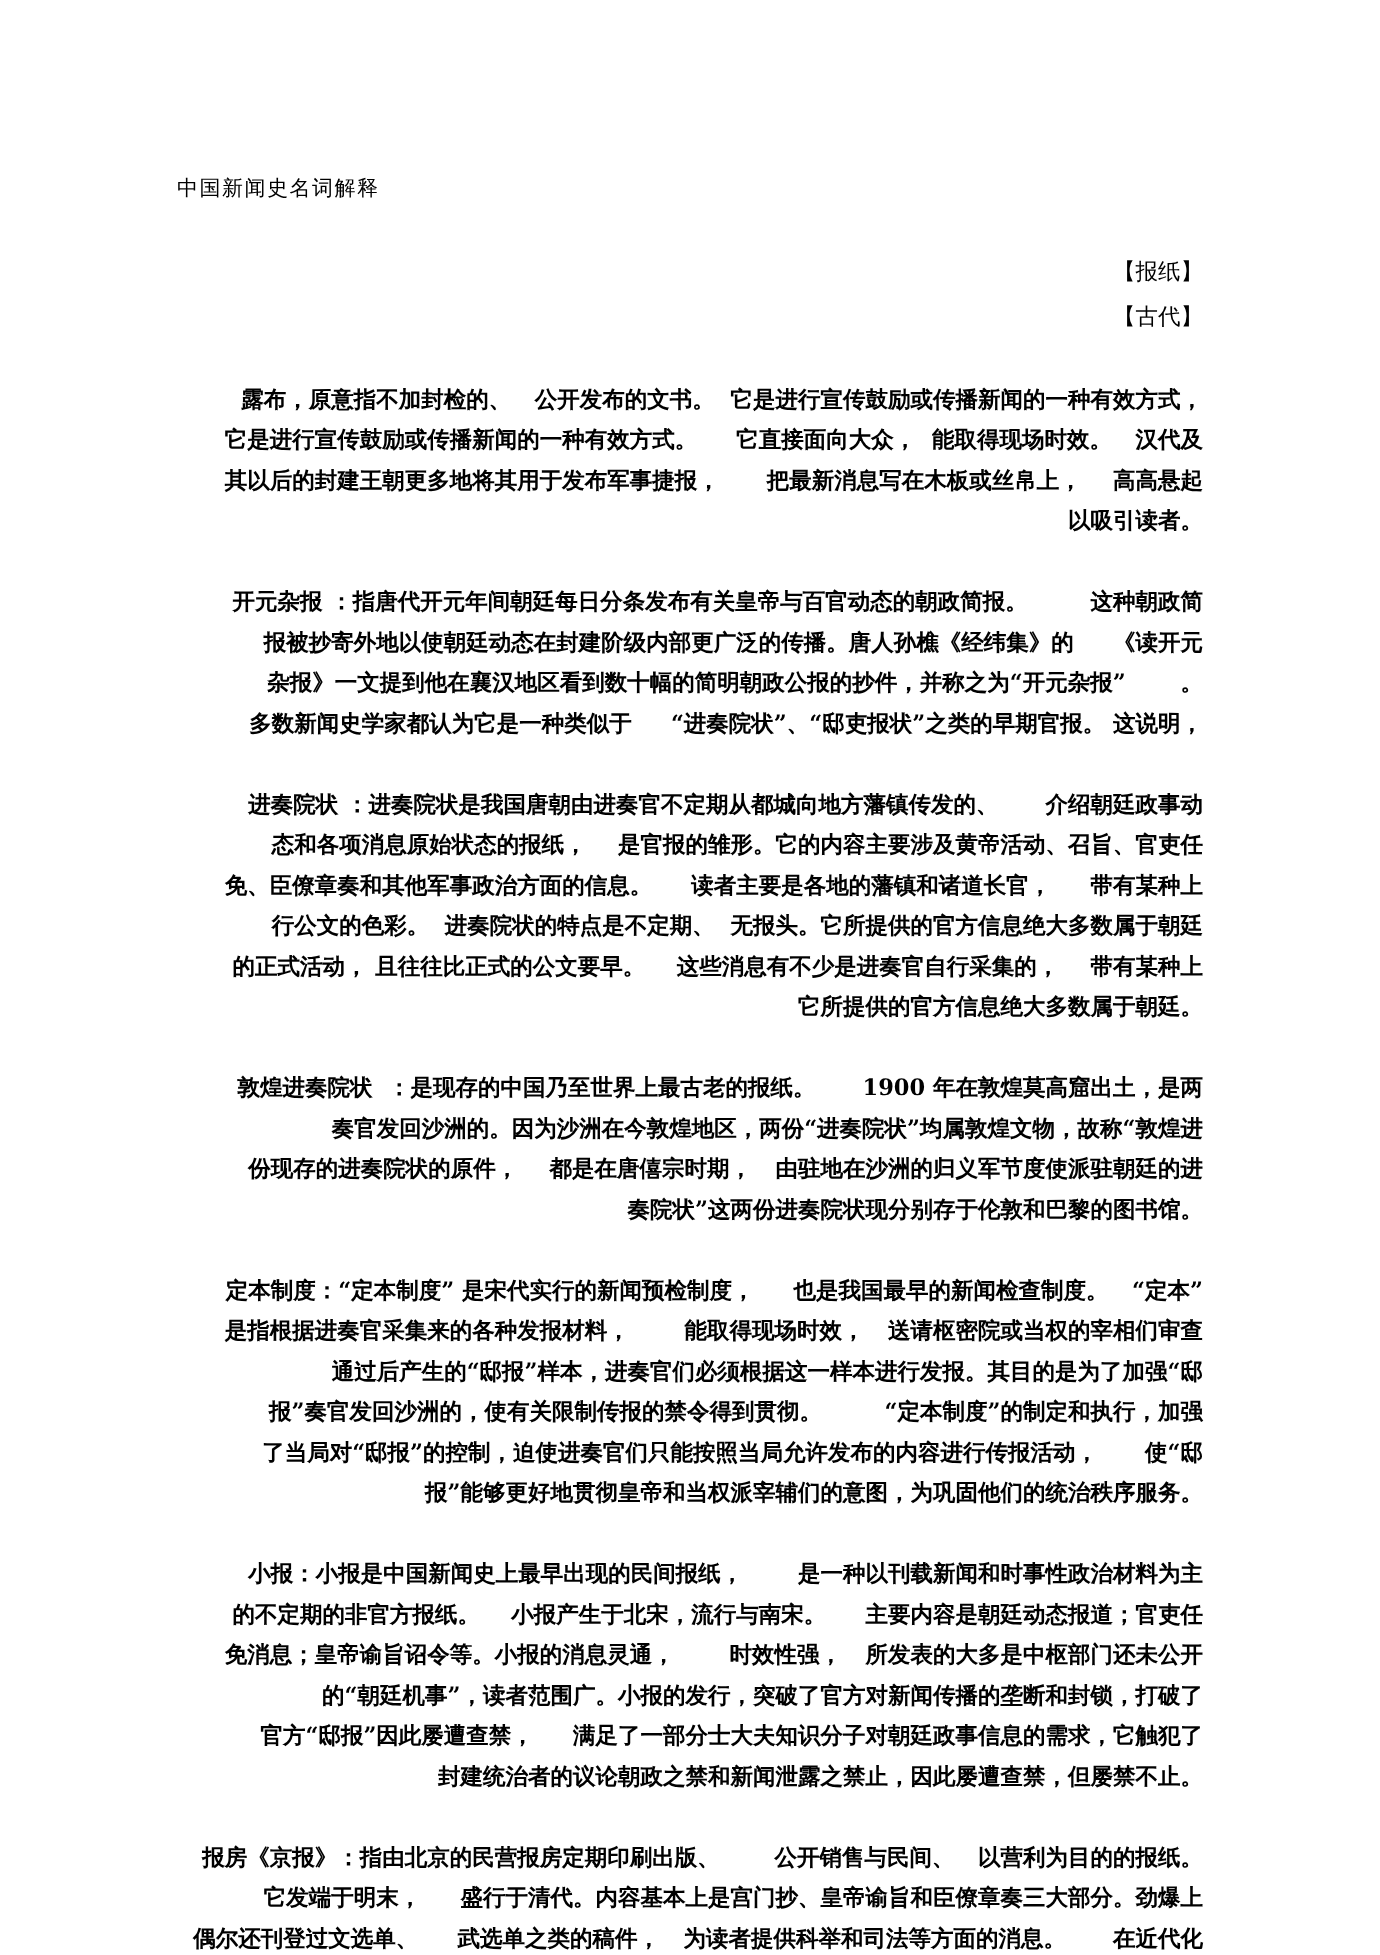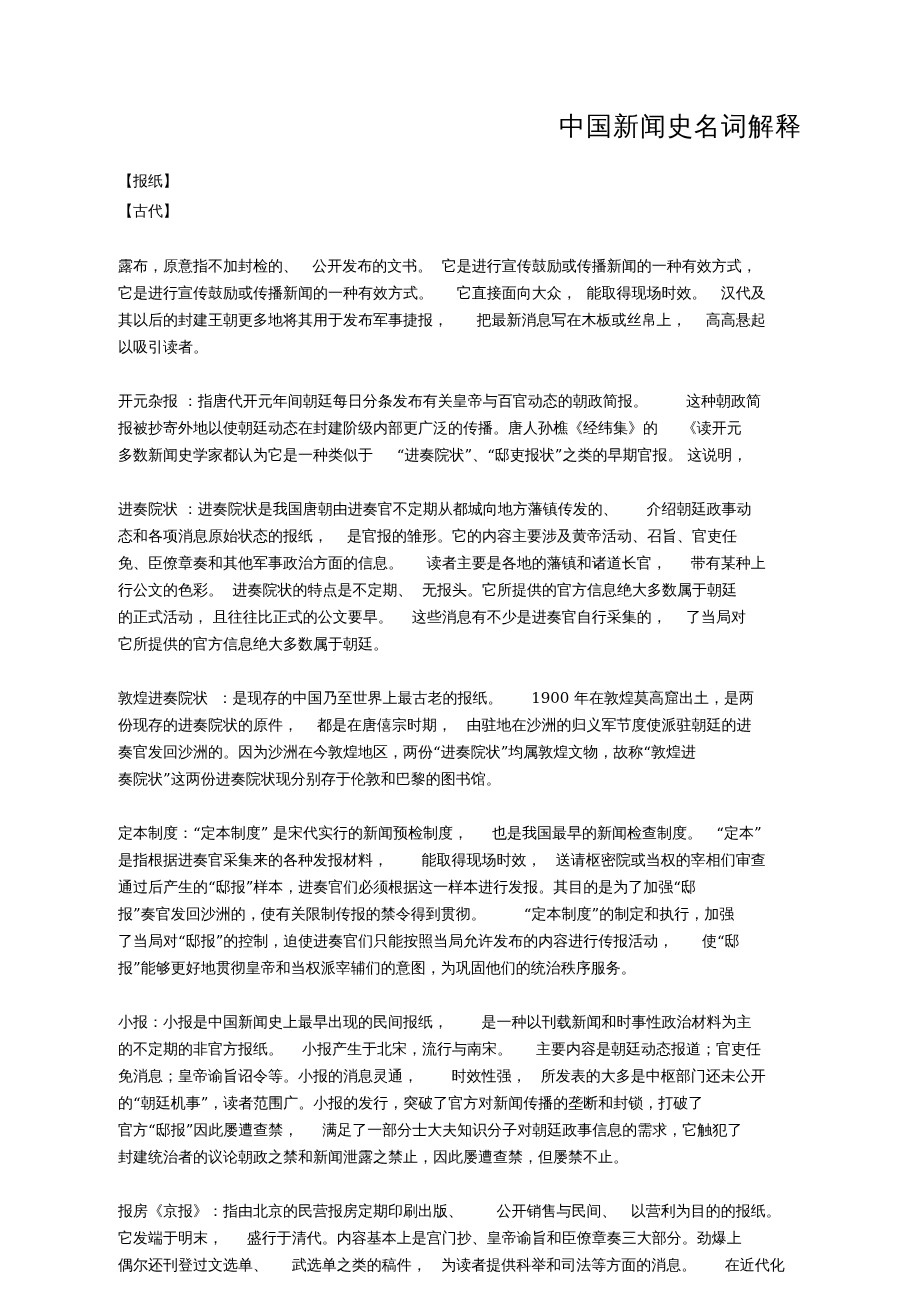--- a/index.html
+++ b/index.html
@@ -12,38 +12,40 @@
     width: 920px;
     min-height: 1303px;
     margin: 0 auto;
     background: #ffffff;
     box-sizing: border-box;
     padding: 112px 118px 60px 118px;
     font-family: "DejaVu Serif", "Liberation Serif", serif;
     color: #000000;
   }
   .doc-title {
-    font-size: 26px;
+    font-size: 14px;
     font-weight: 400;
-    text-align: right;
+    text-align: left;
     letter-spacing: 1px;
     margin: 0 0 26px 0;
     line-height: 28px;
   }
   .line {
     font-size: 15px;
     line-height: 27px;
     white-space: pre-wrap;
     word-break: break-all;
+    text-align: right;
   }
   .tags .line {
     line-height: 30px;
   }
   .paragraph {
     margin-top: 27px;
+    font-weight: bold;
   }
   .content {
     margin-top: 10px;
   }
 </style>
 </head>
 <body>
 
 <div class="page">
   <h1 class="doc-title">中国新闻史名词解释</h1>
@@ -54,34 +56,35 @@
   <div class="content">
       <div class="paragraph">
         <div class="line">露布，原意指不加封检的、   公开发布的文书。  它是进行宣传鼓励或传播新闻的一种有效方式，</div>
         <div class="line">它是进行宣传鼓励或传播新闻的一种有效方式。     它直接面向大众，  能取得现场时效。   汉代及</div>
         <div class="line">其以后的封建王朝更多地将其用于发布军事捷报，      把最新消息写在木板或丝帛上，    高高悬起</div>
         <div class="line">以吸引读者。</div>
       </div>
       <div class="paragraph">
         <div class="line">开元杂报 ：指唐代开元年间朝廷每日分条发布有关皇帝与百官动态的朝政简报。        这种朝政简</div>
         <div class="line">报被抄寄外地以使朝廷动态在封建阶级内部更广泛的传播。唐人孙樵《经纬集》的     《读开元</div>
+        <div class="line">杂报》一文提到他在襄汉地区看到数十幅的简明朝政公报的抄件，并称之为“开元杂报”       。</div>
         <div class="line">多数新闻史学家都认为它是一种类似于     “进奏院状”、“邸吏报状”之类的早期官报。 这说明，</div>
       </div>
       <div class="paragraph">
         <div class="line">进奏院状 ：进奏院状是我国唐朝由进奏官不定期从都城向地方藩镇传发的、      介绍朝廷政事动</div>
         <div class="line">态和各项消息原始状态的报纸，    是官报的雏形。它的内容主要涉及黄帝活动、召旨、官吏任</div>
         <div class="line">免、臣僚章奏和其他军事政治方面的信息。     读者主要是各地的藩镇和诸道长官，     带有某种上</div>
         <div class="line">行公文的色彩。  进奏院状的特点是不定期、  无报头。它所提供的官方信息绝大多数属于朝廷</div>
-        <div class="line">的正式活动， 且往往比正式的公文要早。    这些消息有不少是进奏官自行采集的，    了当局对</div>
+        <div class="line">的正式活动， 且往往比正式的公文要早。    这些消息有不少是进奏官自行采集的，    带有某种上</div>
         <div class="line">它所提供的官方信息绝大多数属于朝廷。</div>
       </div>
       <div class="paragraph">
         <div class="line">敦煌进奏院状  ：是现存的中国乃至世界上最古老的报纸。      1900 年在敦煌莫高窟出土，是两</div>
+        <div class="line">奏官发回沙洲的。因为沙洲在今敦煌地区，两份“进奏院状”均属敦煌文物，故称“敦煌进</div>
         <div class="line">份现存的进奏院状的原件，    都是在唐僖宗时期，   由驻地在沙洲的归义军节度使派驻朝廷的进</div>
-        <div class="line">奏官发回沙洲的。因为沙洲在今敦煌地区，两份“进奏院状”均属敦煌文物，故称“敦煌进</div>
         <div class="line">奏院状”这两份进奏院状现分别存于伦敦和巴黎的图书馆。</div>
       </div>
       <div class="paragraph">
         <div class="line">定本制度：“定本制度” 是宋代实行的新闻预检制度，     也是我国最早的新闻检查制度。   “定本”</div>
         <div class="line">是指根据进奏官采集来的各种发报材料，       能取得现场时效，   送请枢密院或当权的宰相们审查</div>
         <div class="line">通过后产生的“邸报”样本，进奏官们必须根据这一样本进行发报。其目的是为了加强“邸</div>
         <div class="line">报”奏官发回沙洲的，使有关限制传报的禁令得到贯彻。        “定本制度”的制定和执行，加强</div>
         <div class="line">了当局对“邸报”的控制，迫使进奏官们只能按照当局允许发布的内容进行传报活动，      使“邸</div>
         <div class="line">报”能够更好地贯彻皇帝和当权派宰辅们的意图，为巩固他们的统治秩序服务。</div>
       </div>

